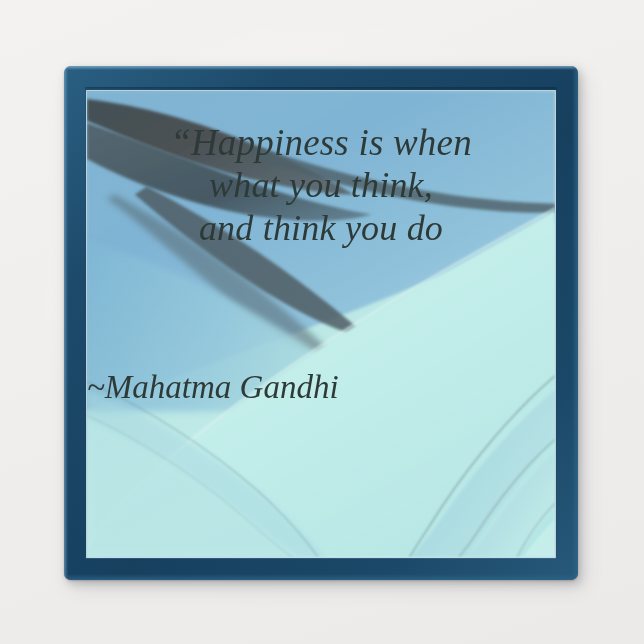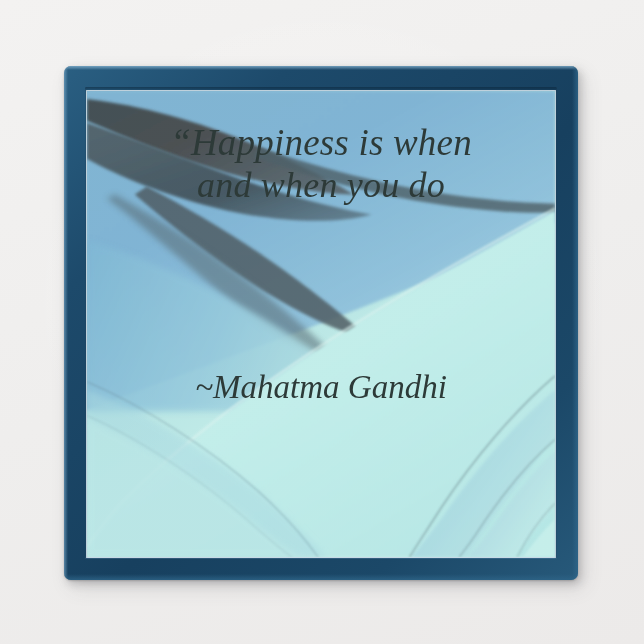--- a/index.html
+++ b/index.html
@@ -131,21 +131,21 @@
     letter-spacing: 0.2px;
     white-space: nowrap;
   }
   .quote-line.l1 { font-size: 37px; }
 
   #attribution {
     position: absolute;
     left: 0;
     right: 0;
     top: 277px;
-    text-align: center;
+    text-align: left;
     z-index: 4;
     pointer-events: none;
     font-family: "Liberation Serif", "DejaVu Serif", serif;
     font-style: italic;
     font-size: 33px;
     line-height: 38px;
     color: #2d3a38;
     white-space: nowrap;
   }
 </style>
@@ -281,21 +281,22 @@
           <path d="M470,414 C456,428 442,448 432,468" fill="none" stroke="url(#hairline)" stroke-width="1.2" opacity="0.6" filter="url(#softenLight)"></path>
 
           <path d="M0,292 C56,316 122,358 172,402 C202,429 222,454 232,468" fill="none" stroke="#63818f" stroke-width="1.1" opacity="0.45" filter="url(#softenLight)"></path>
           <path d="M0,326 C50,348 112,388 160,430 C186,453 202,466 206,468" fill="none" stroke="#63818f" stroke-width="0.9" opacity="0.33" filter="url(#softenLight)"></path>
 
           <rect x="0" y="0" width="470" height="468" fill="url(#bgGrad)" opacity="0.06"></rect>
         </svg>
 
         <div id="quote-block">
           <div class="quote-line l1">“Happiness is when</div>
-          <div class="quote-line">and when you do</div>
+          <div class="quote-line">what you think,</div>
+          <div class="quote-line">and think you do</div>
         </div>
 
         <div id="attribution">~Mahatma Gandhi</div>
 
       </div>
     </div>
   </div>
 </div>
 
 </body></html>

